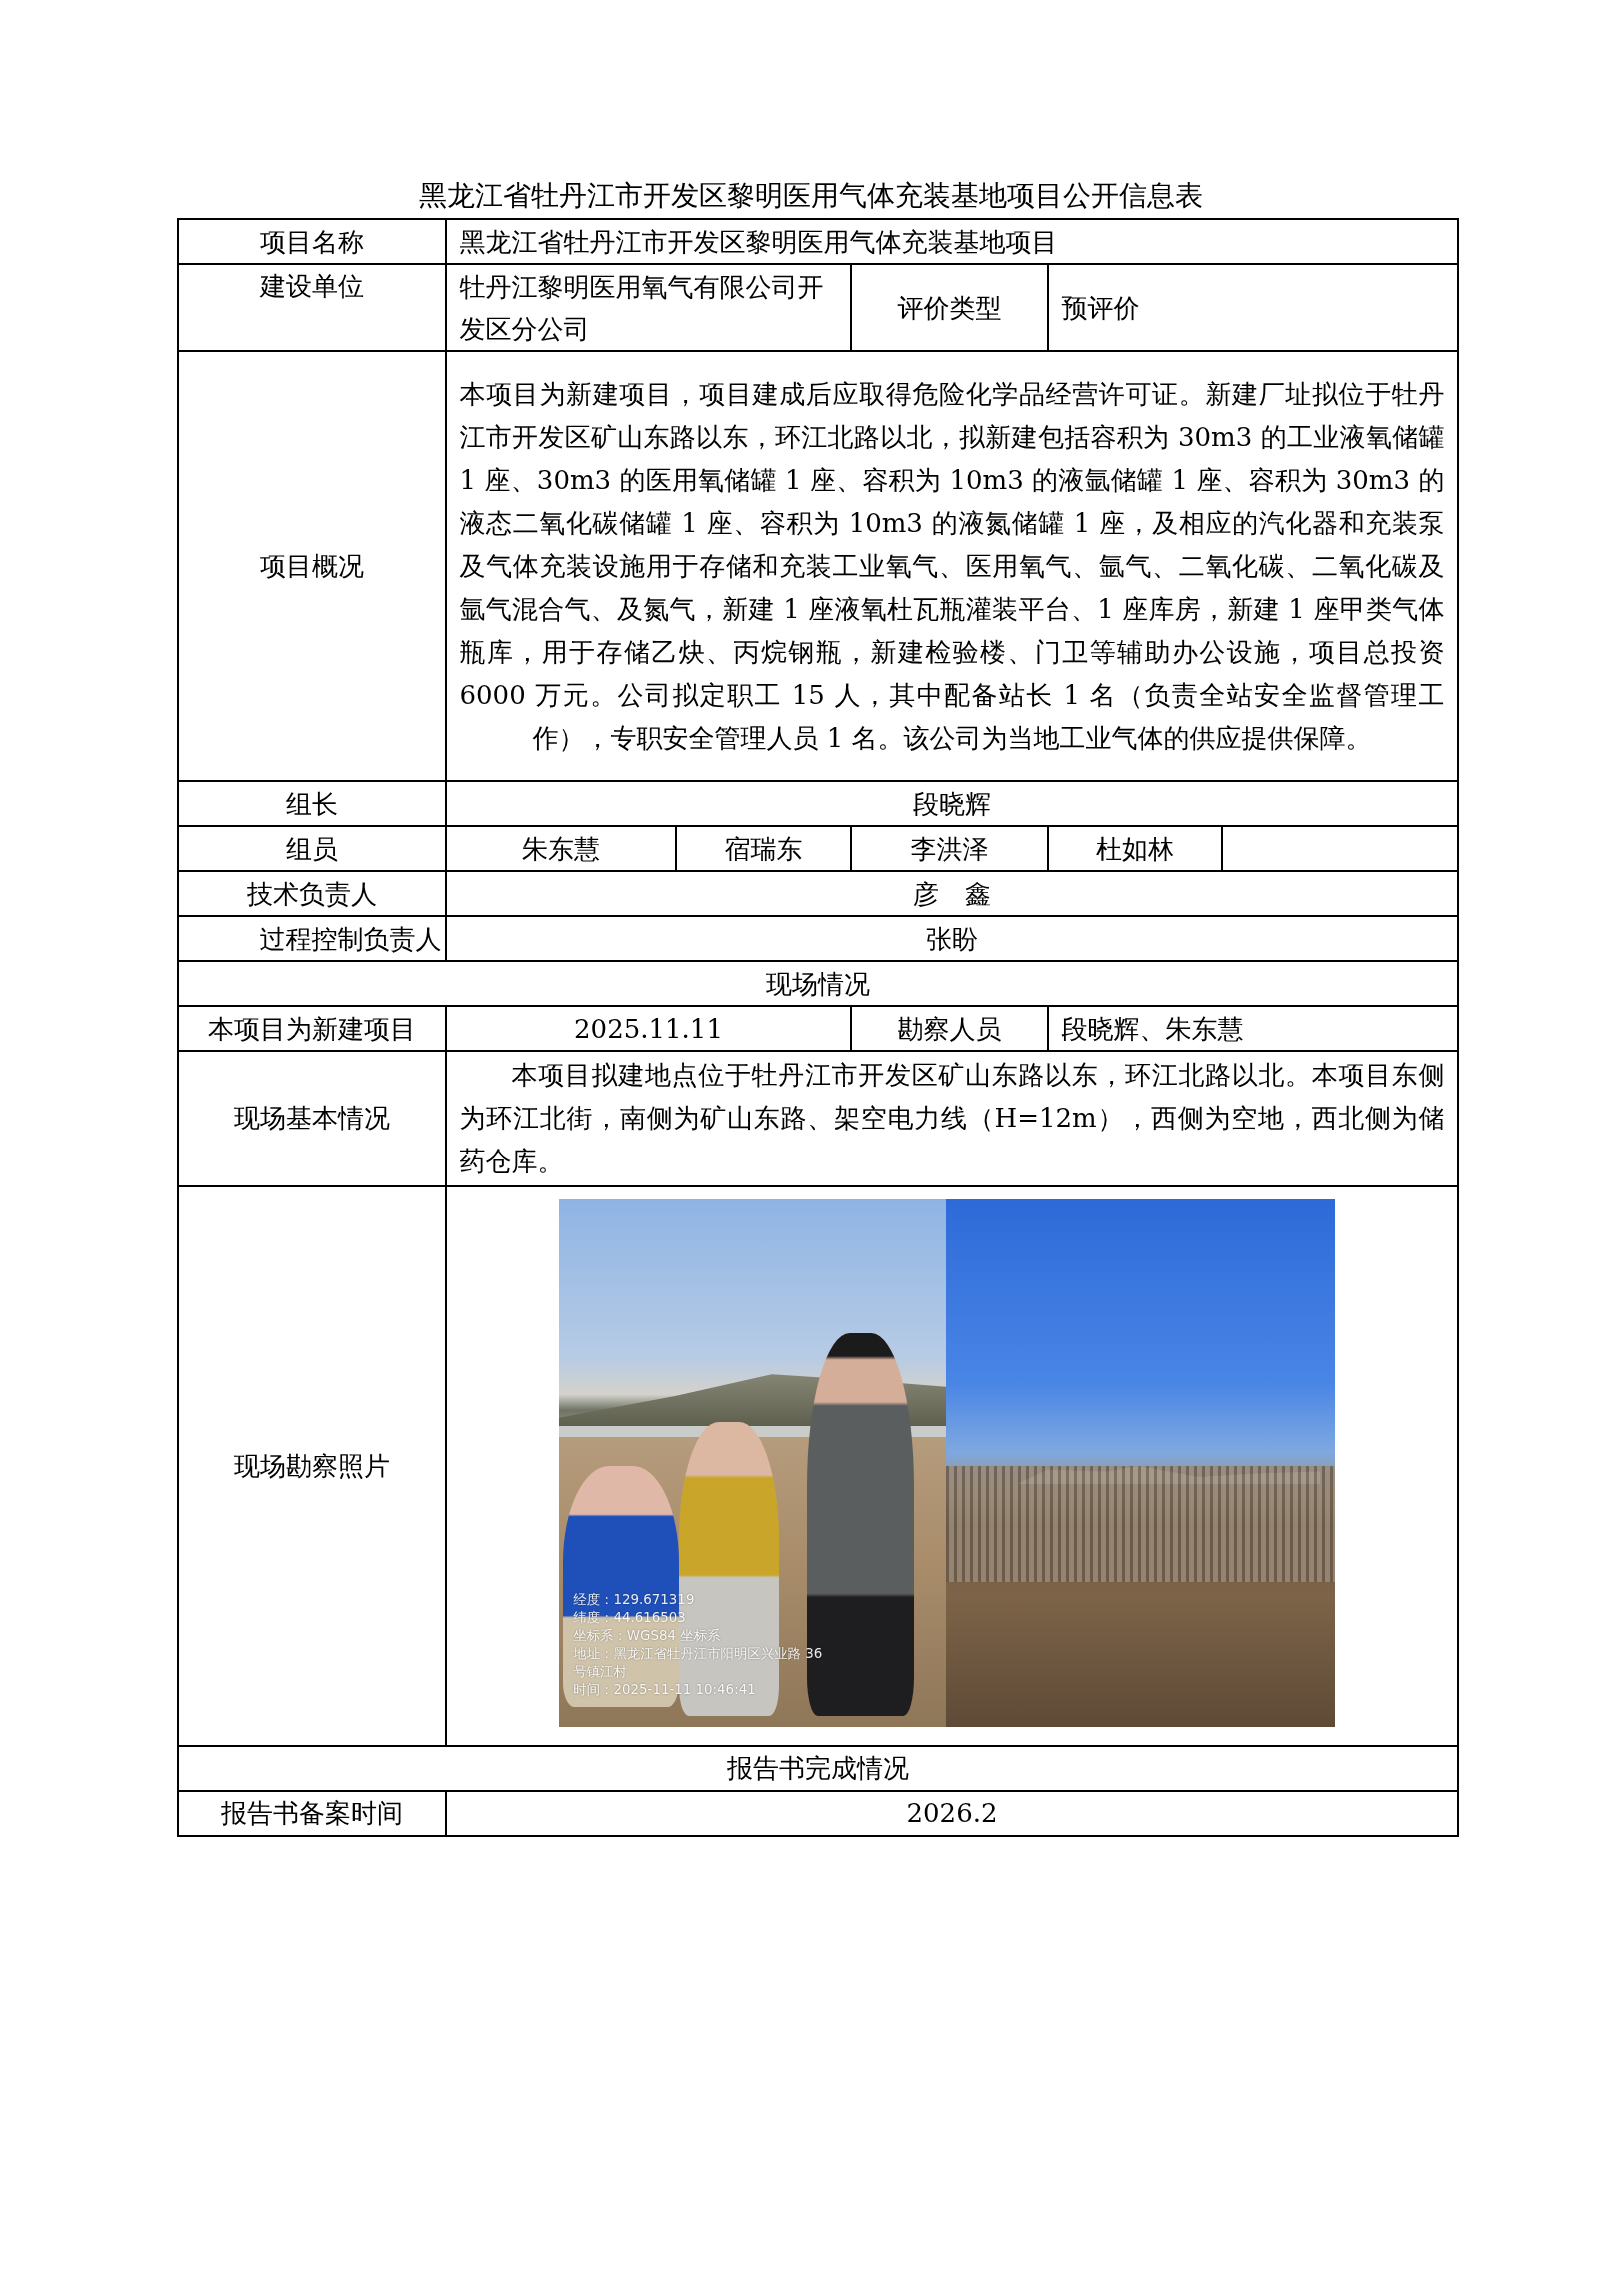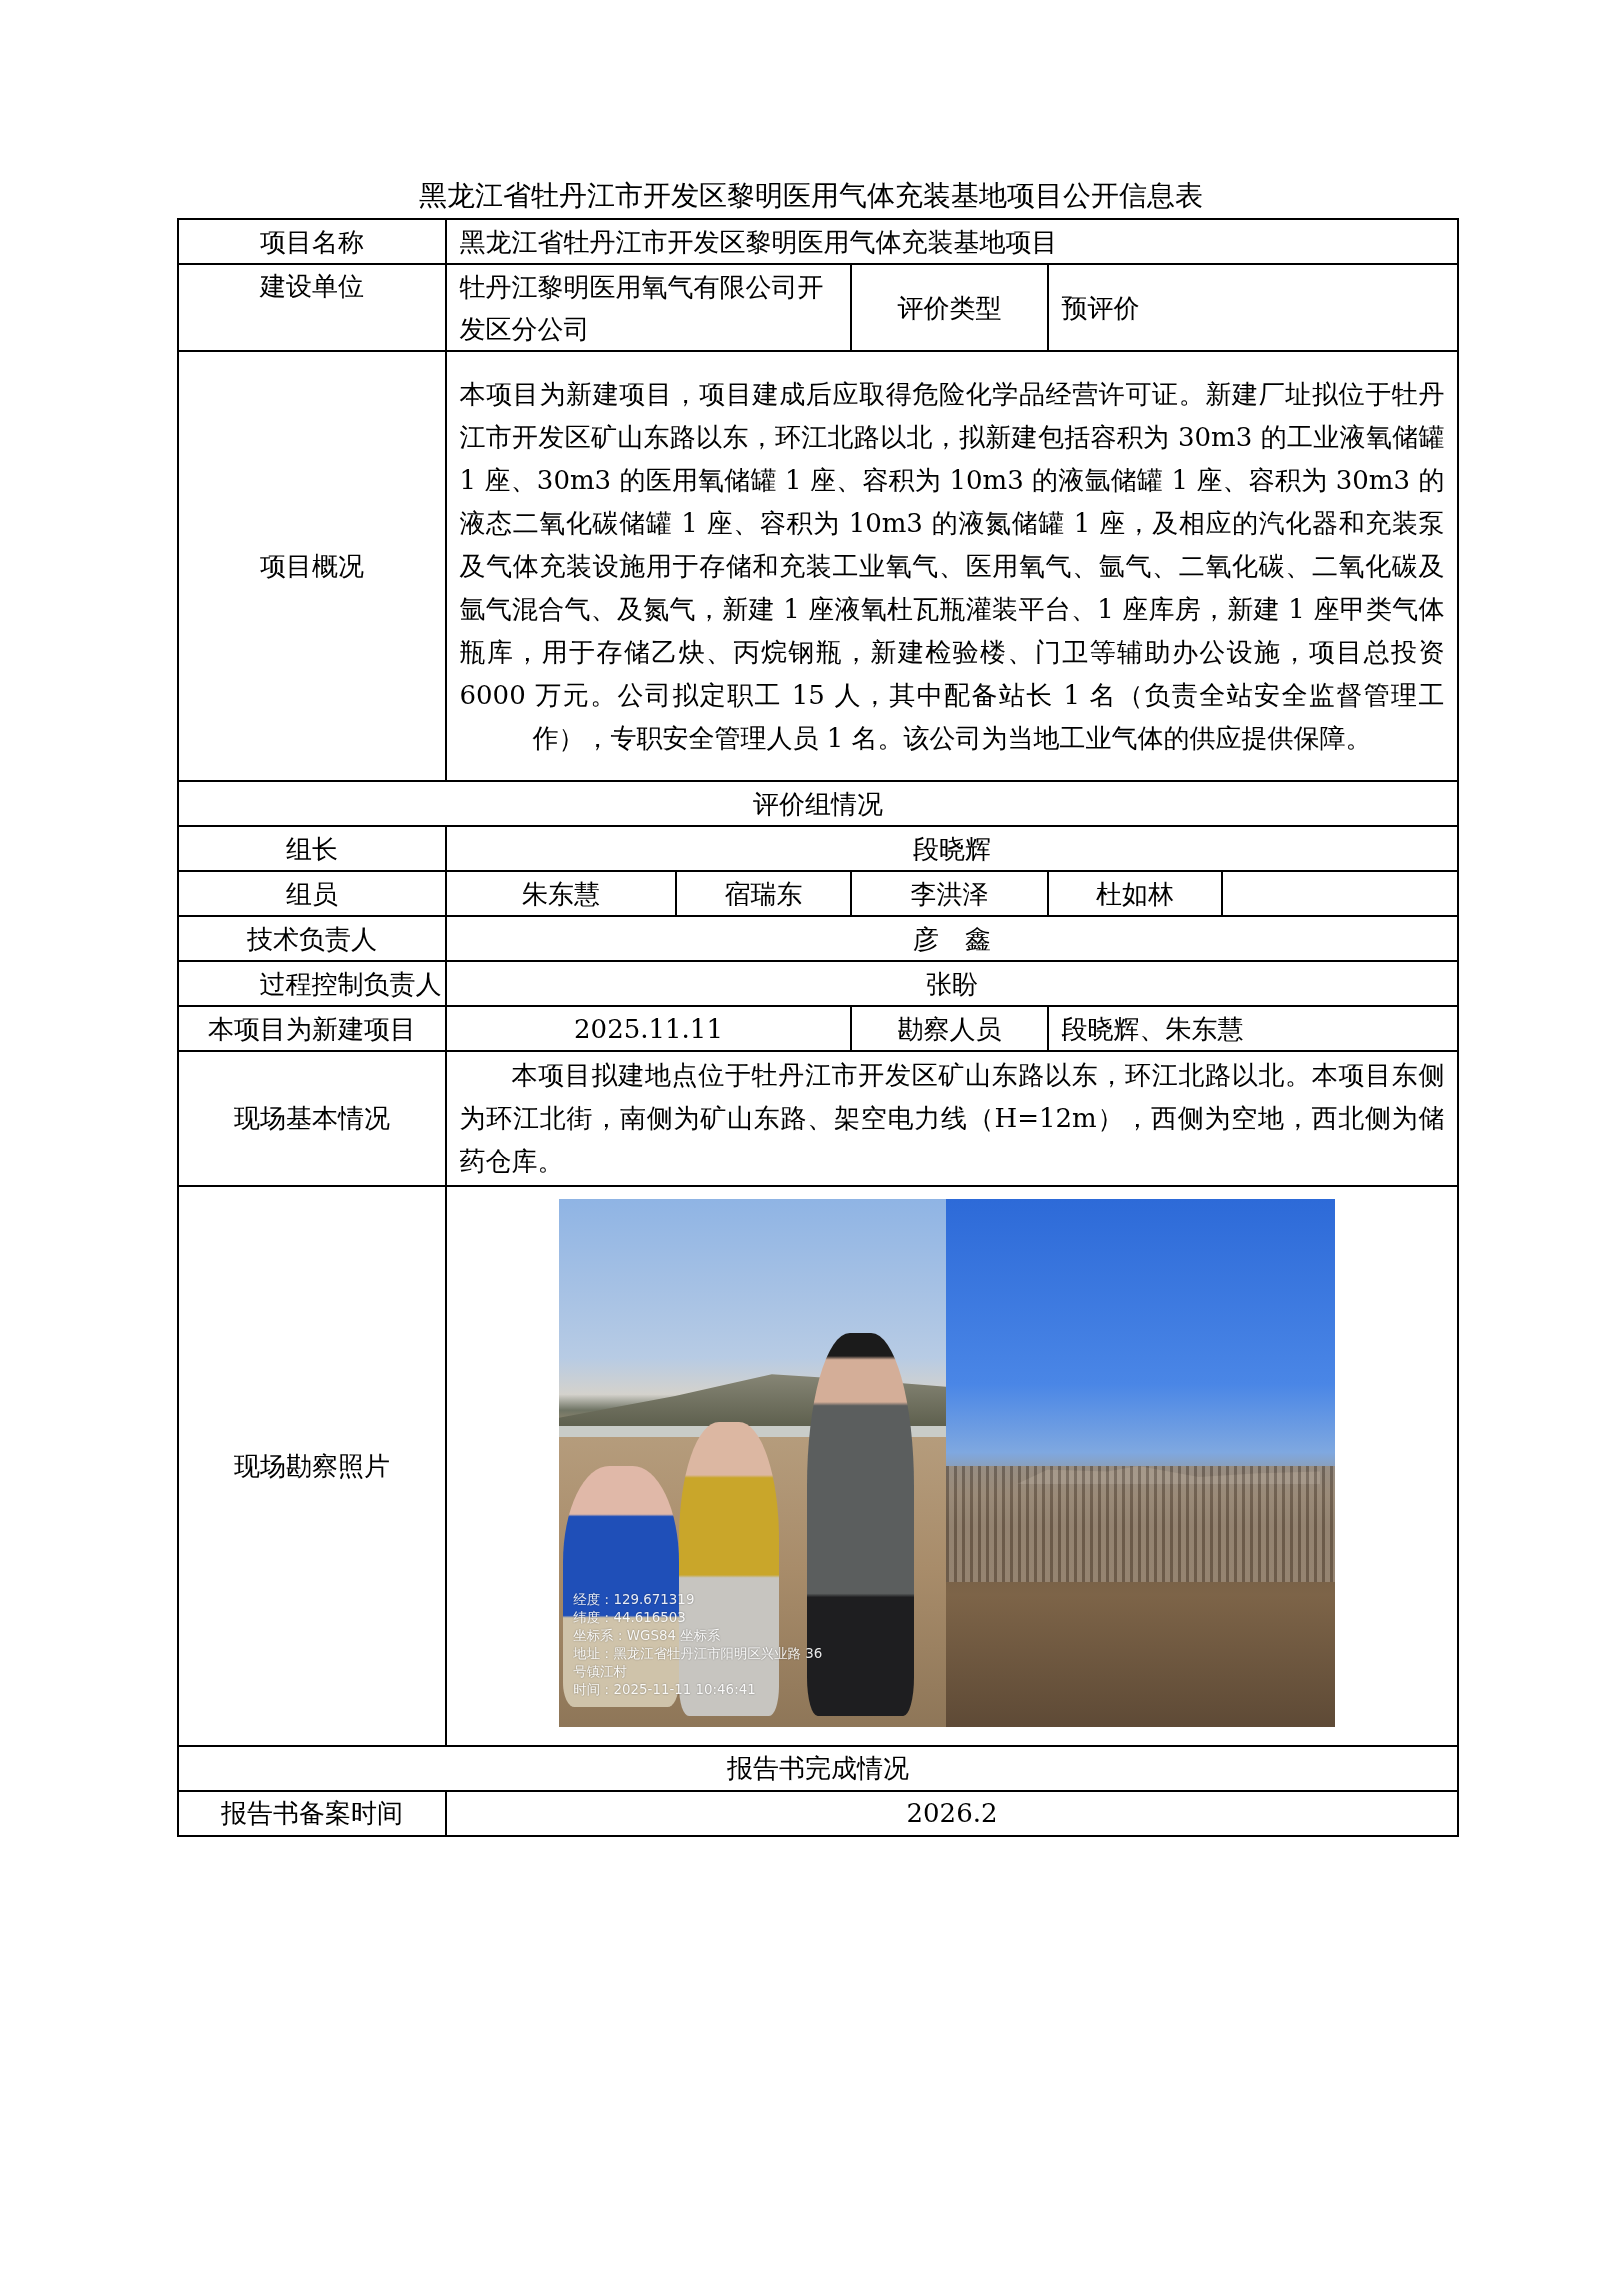--- a/index.html
+++ b/index.html
@@ -55,23 +55,20 @@
     <td colspan="2">牡丹江黎明医用氧气有限公司开发区分公司</td>
     <td class="ctr">评价类型</td>
     <td colspan="2">预评价</td>
   </tr>
 
   <tr style="height:430px">
     <td class="lbl">项目概况</td>
     <td colspan="5" class="para last-center">本项目为新建项目，项目建成后应取得危险化学品经营许可证。新建厂址拟位于牡丹江市开发区矿山东路以东，环江北路以北，拟新建包括容积为 30m3 的工业液氧储罐 1 座、30m3 的医用氧储罐 1 座、容积为 10m3 的液氩储罐 1 座、容积为 30m3 的液态二氧化碳储罐 1 座、容积为 10m3 的液氮储罐 1 座，及相应的汽化器和充装泵及气体充装设施用于存储和充装工业氧气、医用氧气、氩气、二氧化碳、二氧化碳及氩气混合气、及氮气，新建 1 座液氧杜瓦瓶灌装平台、1 座库房，新建 1 座甲类气体瓶库，用于存储乙炔、丙烷钢瓶，新建检验楼、门卫等辅助办公设施，项目总投资 6000 万元。公司拟定职工 15 人，其中配备站长 1 名（负责全站安全监督管理工作），专职安全管理人员 1 名。该公司为当地工业气体的供应提供保障。</td>
   </tr>
 
-  <tr style="height:45px">
-    <td colspan="6" class="ctr">评价组情况</td>
-  </tr>
 
   <tr style="height:45px">
     <td class="lbl">组长</td>
     <td colspan="5" class="ctr">段晓辉</td>
   </tr>
 
   <tr style="height:45px">
     <td class="lbl">组员</td>
     <td class="ctr">朱东慧</td>
     <td class="ctr">宿瑞东</td>
@@ -83,20 +80,23 @@
   <tr style="height:45px">
     <td class="lbl">技术负责人</td>
     <td colspan="5" class="ctr">彦　鑫</td>
   </tr>
 
   <tr style="height:45px">
     <td class="lbl" style="padding:0 3.6px;text-align:right;">过程控制负责人</td>
     <td colspan="5" class="ctr">张盼</td>
   </tr>
 
+  <tr style="height:45px">
+    <td colspan="6" class="ctr">现场情况</td>
+  </tr>
 
   <tr style="height:45px">
     <td class="lbl" style="padding:0 3.6px;">本项目为新建项目</td>
     <td colspan="2" class="ctr">2025.11.11</td>
     <td class="ctr">勘察人员</td>
     <td colspan="2">段晓辉、朱东慧</td>
   </tr>
 
   <tr style="height:130px">
     <td class="lbl">现场基本情况</td>

